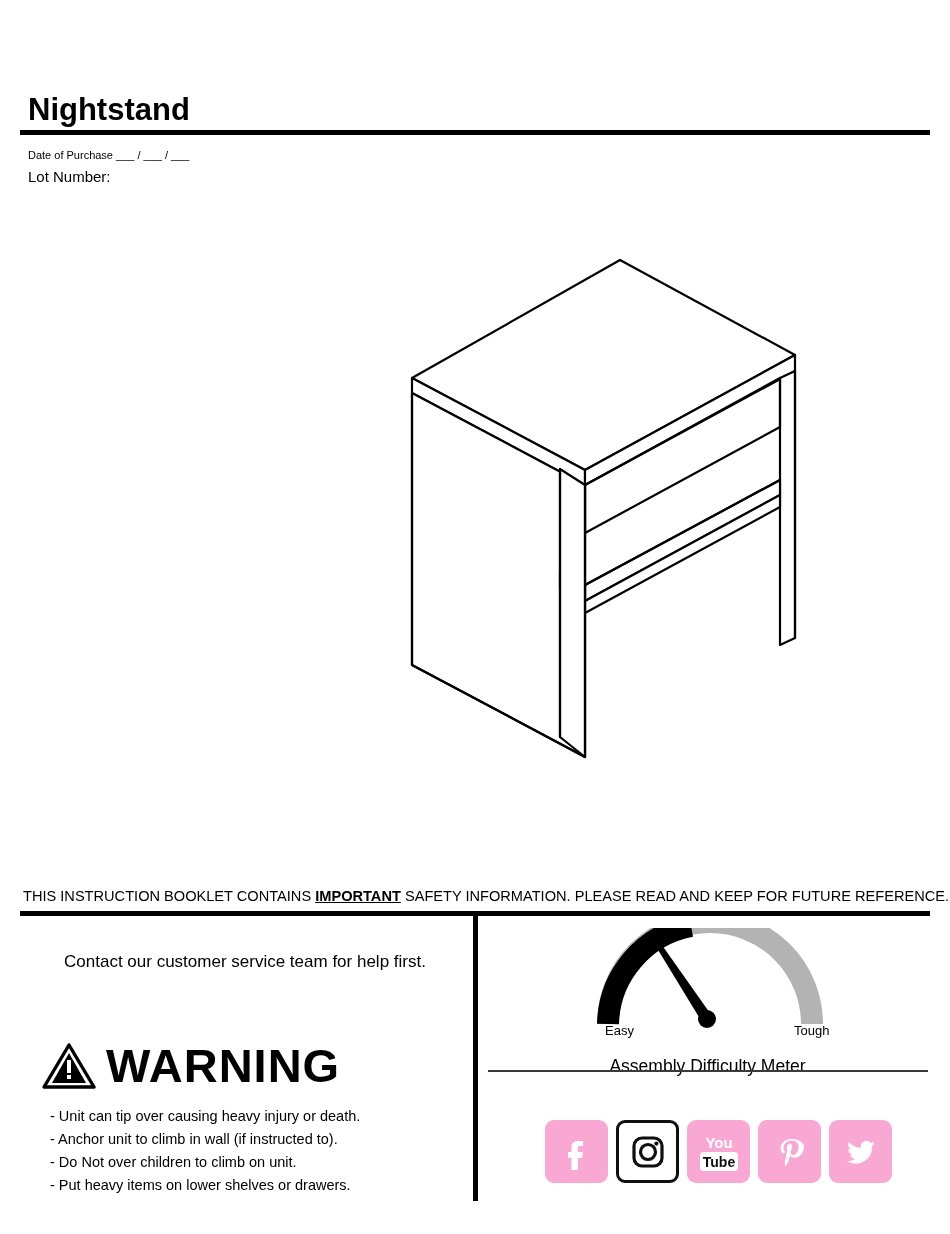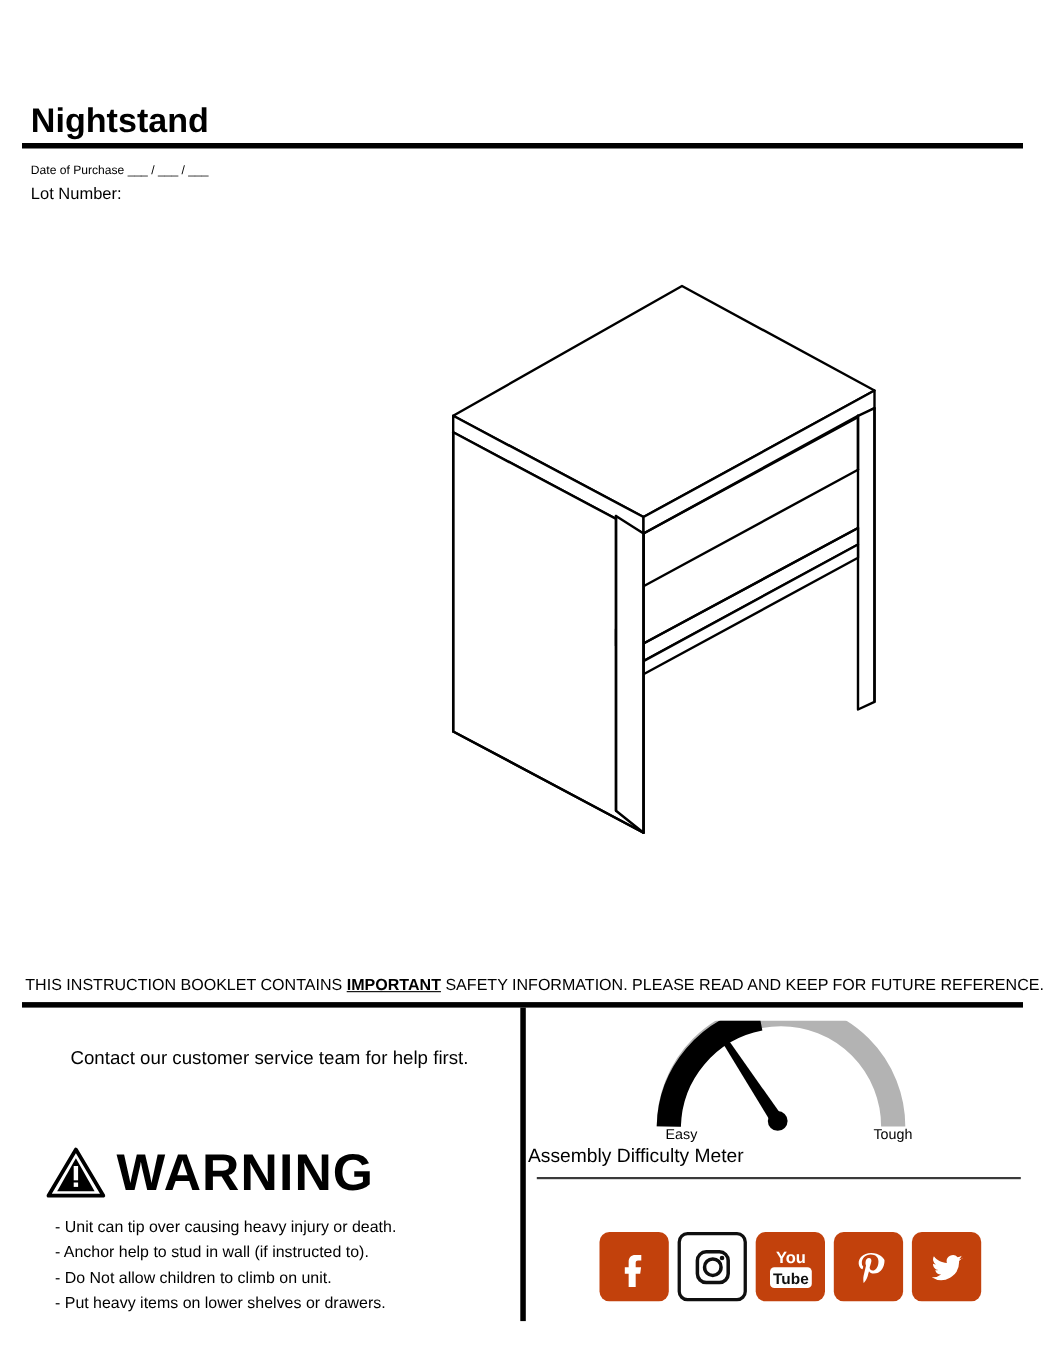--- a/index.html
+++ b/index.html
@@ -169,23 +169,23 @@
   }
   .meter-label-tough {
     position: absolute;
     left: 314px;
     top: 107px;
     font-size: 13px;
   }
   .meter-caption {
     position: absolute;
     left: 0;
-    top: 124px;
+    top: 140px;
     width: 455px;
-    text-align: left;
+    text-align: center;
     font-size: 17.5px;
   }
   .right-rule {
     position: absolute;
     left: 8px;
     top: 154px;
     width: 440px;
     height: 2px;
     background: #3a3a3a;
   }
@@ -201,21 +201,21 @@
     position: absolute;
     left: 65px;
     top: 204px;
     display: flex;
     gap: 8px;
   }
   .social-tile {
     width: 63px;
     height: 63px;
     border-radius: 9px;
-    background: #c2410c;
+    background: #f9a8d4;
     display: flex;
     align-items: center;
     justify-content: center;
   }
   .social-tile svg { display: block; }
 </style>
 </head>
 <body>
 
 <div class="page-title">Nightstand</div>
@@ -271,22 +271,22 @@
         <polygon points="27,11 44,41 10,41" fill="#000000"></polygon>
         <rect x="25" y="18" width="4" height="13" fill="#ffffff"></rect>
         <rect x="25" y="33" width="4" height="4" fill="#ffffff"></rect>
       </svg>
     </span>
     <span class="warning-word">WARNING</span>
   </div>
 
   <div class="warning-list">
     <div>- Unit can tip over causing heavy injury or death.</div>
-    <div>- Anchor help to stud in wall (if instructed to).</div>
-    <div>- Do Not allow children to climb on unit.</div>
+    <div>- Anchor unit to climb in wall (if instructed to).</div>
+    <div>- Do Not over children to climb on unit.</div>
     <div>- Put heavy items on lower shelves or drawers.</div>
   </div>
 </div>
 
 <div class="right-panel">
   <div class="meter-wrap">
     <svg viewBox="0 0 240 105" width="240" height="105">
 
       <path d="M18,96 A102,102 0 0 1 222,96" fill="none" stroke="#b3b3b3" stroke-width="22"></path>
 

